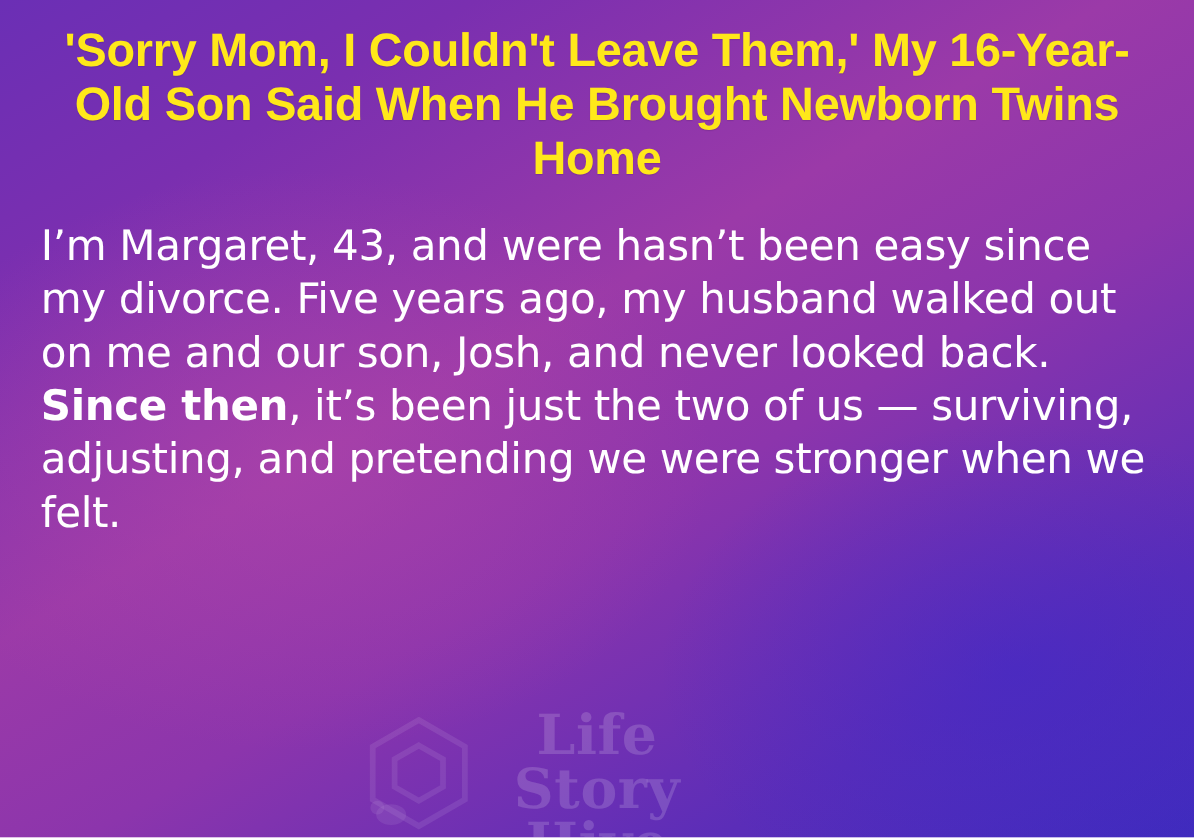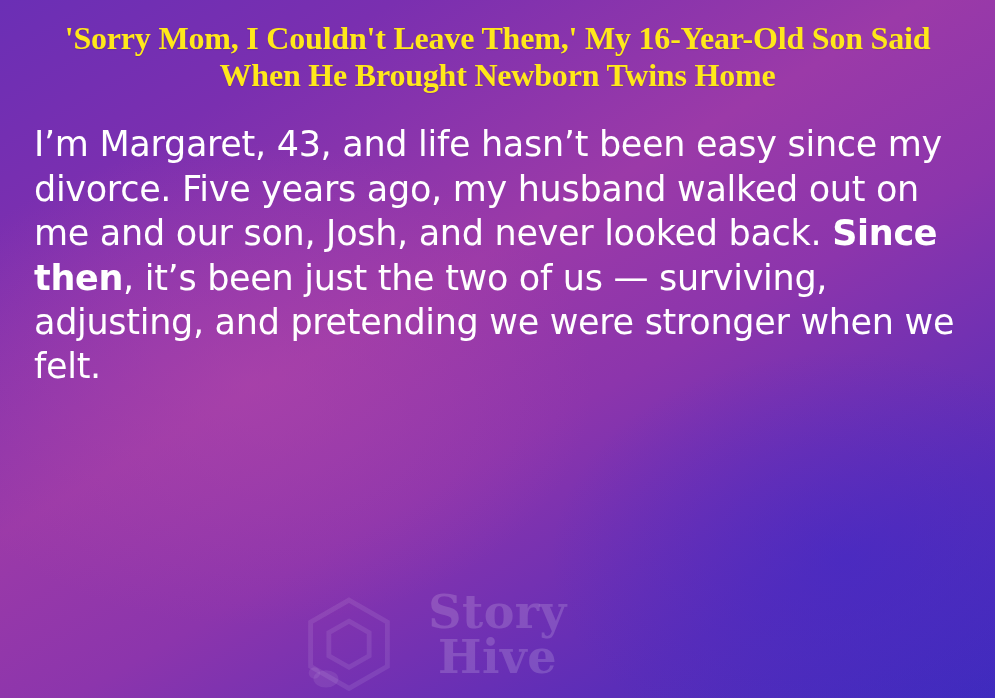--- a/index.html
+++ b/index.html
@@ -69,23 +69,23 @@
 
   .content {
     position: relative;
     z-index: 2;
     padding: 20px 34px 0 34px;
   }
 
   .headline {
     margin: 0;
     color: #ffe81a;
-    font-family: Liberation Serif, serif;
+    font-family: Liberation Sans, sans-serif;
     font-weight: 700;
-    font-size: 32px;
+    font-size: 39px;
     line-height: 1.16;
     text-align: center;
     letter-spacing: -0.2px;
     text-shadow: 0 1px 1px rgba(0,0,0,0.12);
   }
 
   .body-text {
     margin: 28px 0 0 0;
     color: #ffffff;
     font-family: "DejaVu Sans", sans-serif;
@@ -106,23 +106,24 @@
 
   <div class="watermark">
     <svg class="wm-hex" viewBox="0 0 100 112" aria-hidden="true">
       <g fill="none" stroke="rgba(255,255,255,0.18)" stroke-width="5">
         <polygon points="50,4 90,27 90,73 50,96 10,73 10,27"></polygon>
         <polygon points="50,26 71,38 71,62 50,74 29,62 29,38"></polygon>
       </g>
       <ellipse cx="26" cy="86" rx="13" ry="9" fill="rgba(255,255,255,0.16)"></ellipse>
       <circle cx="14" cy="80" r="6" fill="rgba(255,255,255,0.16)"></circle>
     </svg>
+    <span class="wm-line">Life</span>
     <span class="wm-line">Story</span>
     <span class="wm-line">Hive</span>
   </div>
 
   <div class="content">
     <h1 class="headline">'Sorry Mom, I Couldn't Leave Them,' My 16-Year-Old Son Said When He Brought Newborn Twins Home</h1>
 
-    <p class="body-text"><span>I’m Margaret, 43, and life hasn’t been easy since my divorce. Five years ago, my husband walked out on me and our son, Josh, and never looked back. </span><b>Since then</b><span>, it’s been just the two of us — surviving, adjusting, and pretending we were stronger when we felt.</span><br></p>
+    <p class="body-text"><span>I’m Margaret, 43, and were hasn’t been easy since my divorce. Five years ago, my husband walked out on me and our son, Josh, and never looked back. </span><b>Since then</b><span>, it’s been just the two of us — surviving, adjusting, and pretending we were stronger when we felt.</span><br></p>
   </div>
 
 </div>
 
 </body></html>

